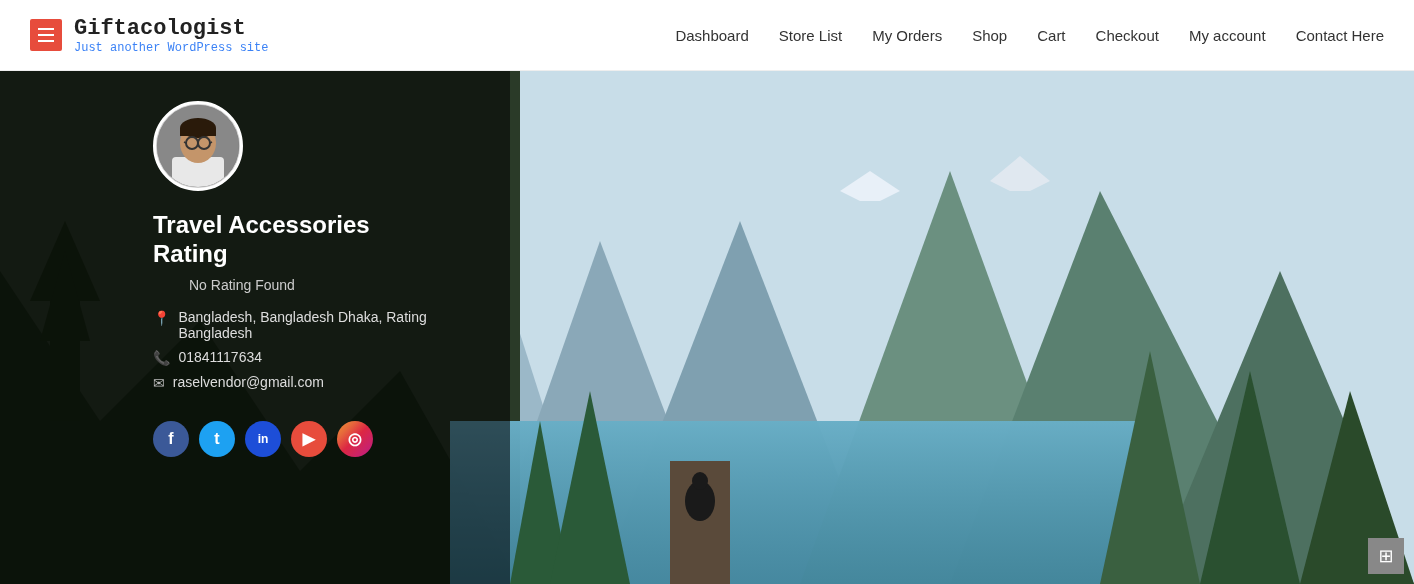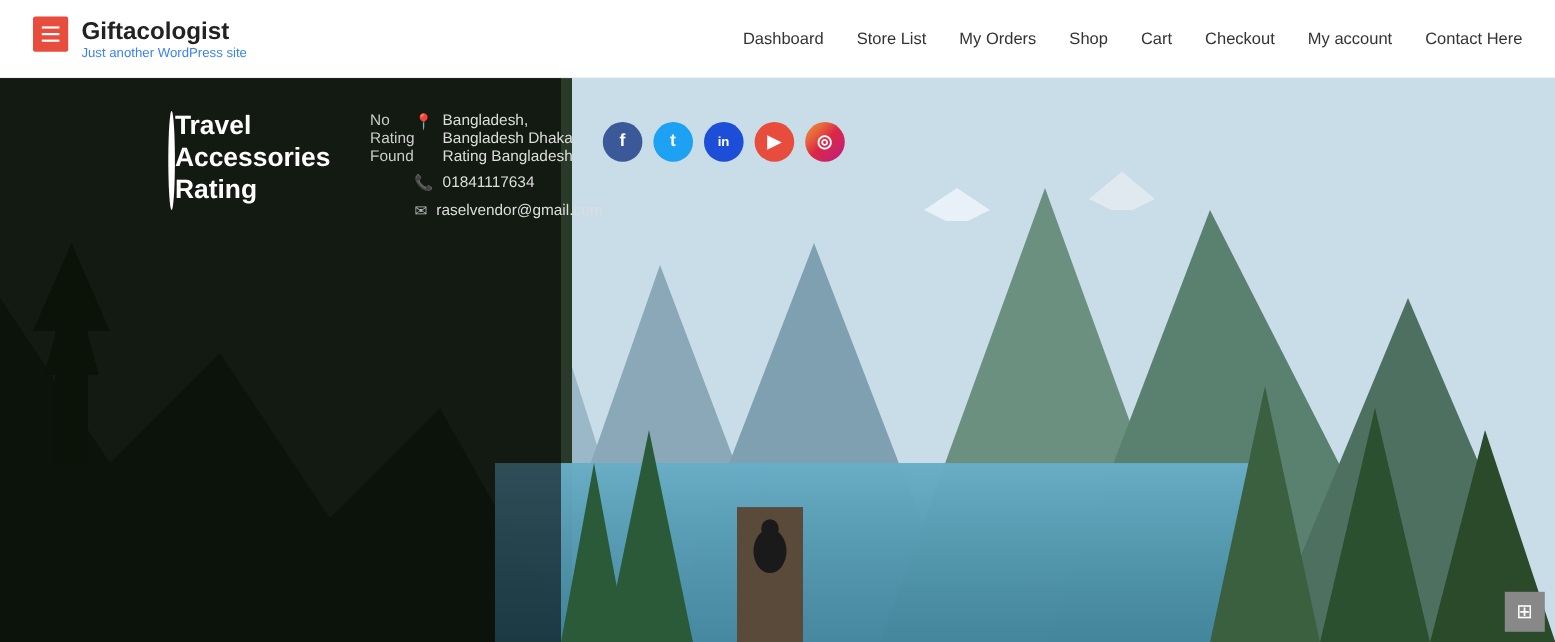--- a/index.html
+++ b/index.html
@@ -9,22 +9,24 @@
     .header {
       display: flex;
       align-items: center;
       padding: 0 30px;
       height: 71px;
       background: #fff;
       border-bottom: 1px solid #eee;
     }
     .header-logo-area {
       display: flex;
+      align-items: center;
       gap: 12px;
       margin-right: auto;
+      font-family: Liberation Mono, monospace;
     }
     .menu-icon {
       width: 32px;
       height: 32px;
       background: #e74c3c;
       display: flex;
       flex-direction: column;
       justify-content: center;
       align-items: center;
       gap: 4px;
@@ -84,21 +86,21 @@
 
     
     .store-card {
       position: absolute;
       left: 113px;
       top: 0;
       width: 398px;
       height: 100%;
       padding: 30px 30px 30px 40px;
       display: flex;
-      flex-direction: row;
+      flex-direction: column;
       justify-content: flex-start;
     }
     .avatar-wrap {
       width: 90px;
       height: 90px;
       border-radius: 50%;
       border: 3px solid #fff;
       overflow: hidden;
       margin-bottom: 20px;
       background: #ccc;

